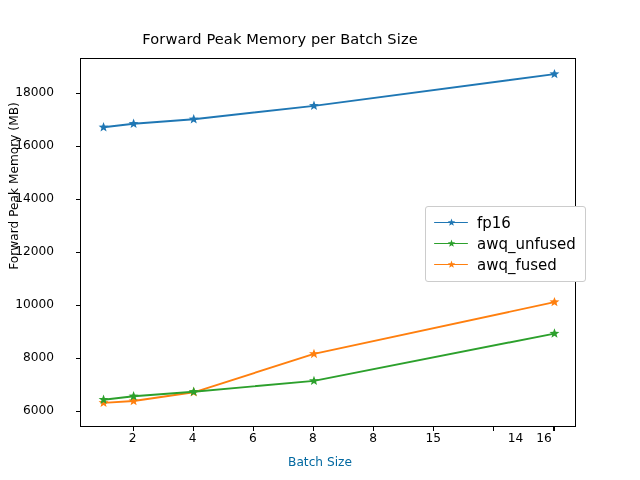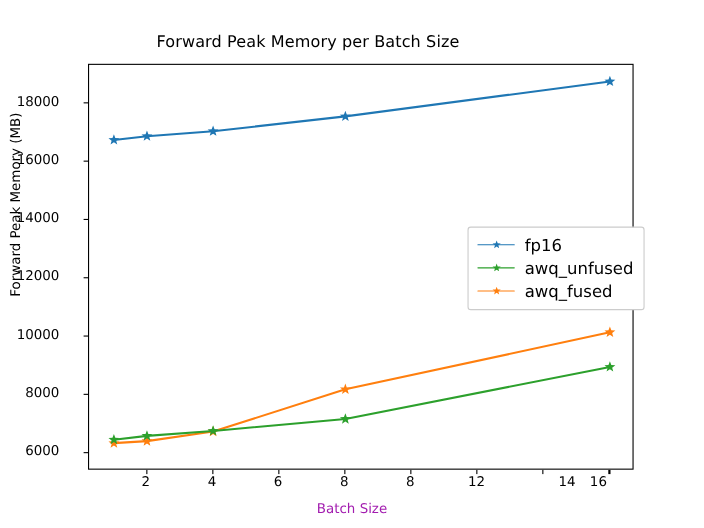--- a/index.html
+++ b/index.html
@@ -22,21 +22,21 @@
     font-size:14.6px;color:#000;letter-spacing:.1px;
   }
 
   #ylabel{
     position:absolute;left:-196px;top:179px;width:420px;text-align:center;
     transform:rotate(-90deg);transform-origin:center center;
     font-size:12.2px;color:#000;
   }
   #xlabel{
     position:absolute;left:0;top:455px;width:640px;text-align:center;
-    font-size:12.2px;color:#a21caf;
+    font-size:12.2px;color:#0369a1;
   }
 
   .ytick-label{
     position:absolute;right:586px;width:120px;text-align:right;
     font-size:12.2px;color:#000;transform:translateY(-8px);
   }
   .ytick-mark{position:absolute;left:76px;width:4px;height:1.1px;background:#000;}
   .xtick-label{
     position:absolute;top:431px;width:60px;text-align:center;
     font-size:12.2px;color:#000;
@@ -89,21 +89,21 @@
       <div class="xtick-label" style="left: 102.606px;">2</div>
       <div class="xtick-mark" style="left: 132.606px;"></div>
       <div class="xtick-label" style="left: 162.727px;">4</div>
       <div class="xtick-mark" style="left: 192.727px;"></div>
       <div class="xtick-label" style="left: 222.848px;">6</div>
       <div class="xtick-mark" style="left: 252.848px;"></div>
       <div class="xtick-label" style="left: 282.97px;">8</div>
       <div class="xtick-mark" style="left: 312.97px;"></div>
       <div class="xtick-label" style="left: 343.091px;">8</div>
       <div class="xtick-mark" style="left: 373.091px;"></div>
-      <div class="xtick-label" style="left: 403.212px;">12</div>
+      <div class="xtick-label" style="left: 403.212px;">15</div>
       <div class="xtick-mark" style="left: 433.212px;"></div>
       <div class="xtick-label" style="left: 463.333px; text-align: right;">14</div>
       <div class="xtick-mark" style="left: 493.333px;"></div>
       <div class="xtick-label" style="left: 514px;">16</div>
       <div class="xtick-mark" style="left: 553.455px;"></div>
     </div>
 
   <div id="axes">
     <svg id="plot-svg" viewBox="0 0 496 369" preserveAspectRatio="none">
         <g>

